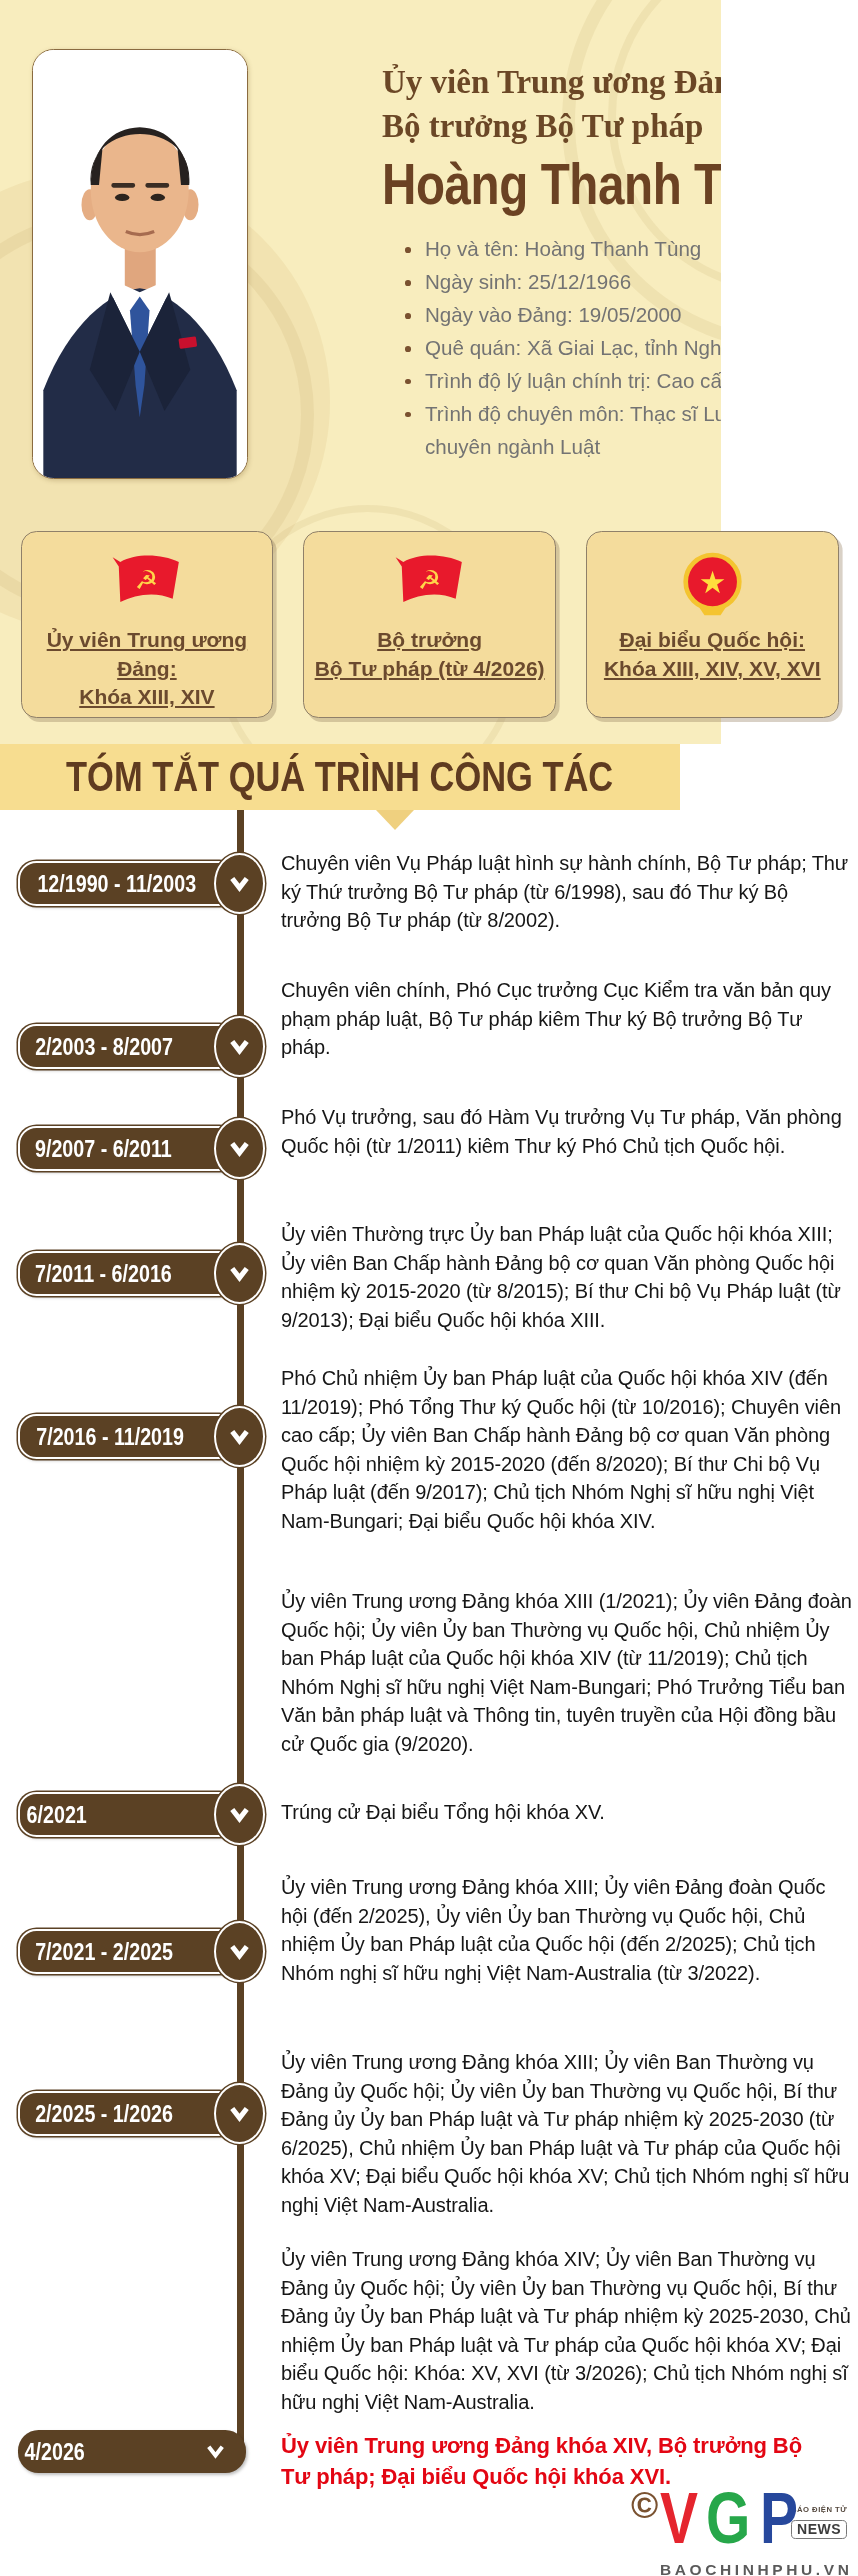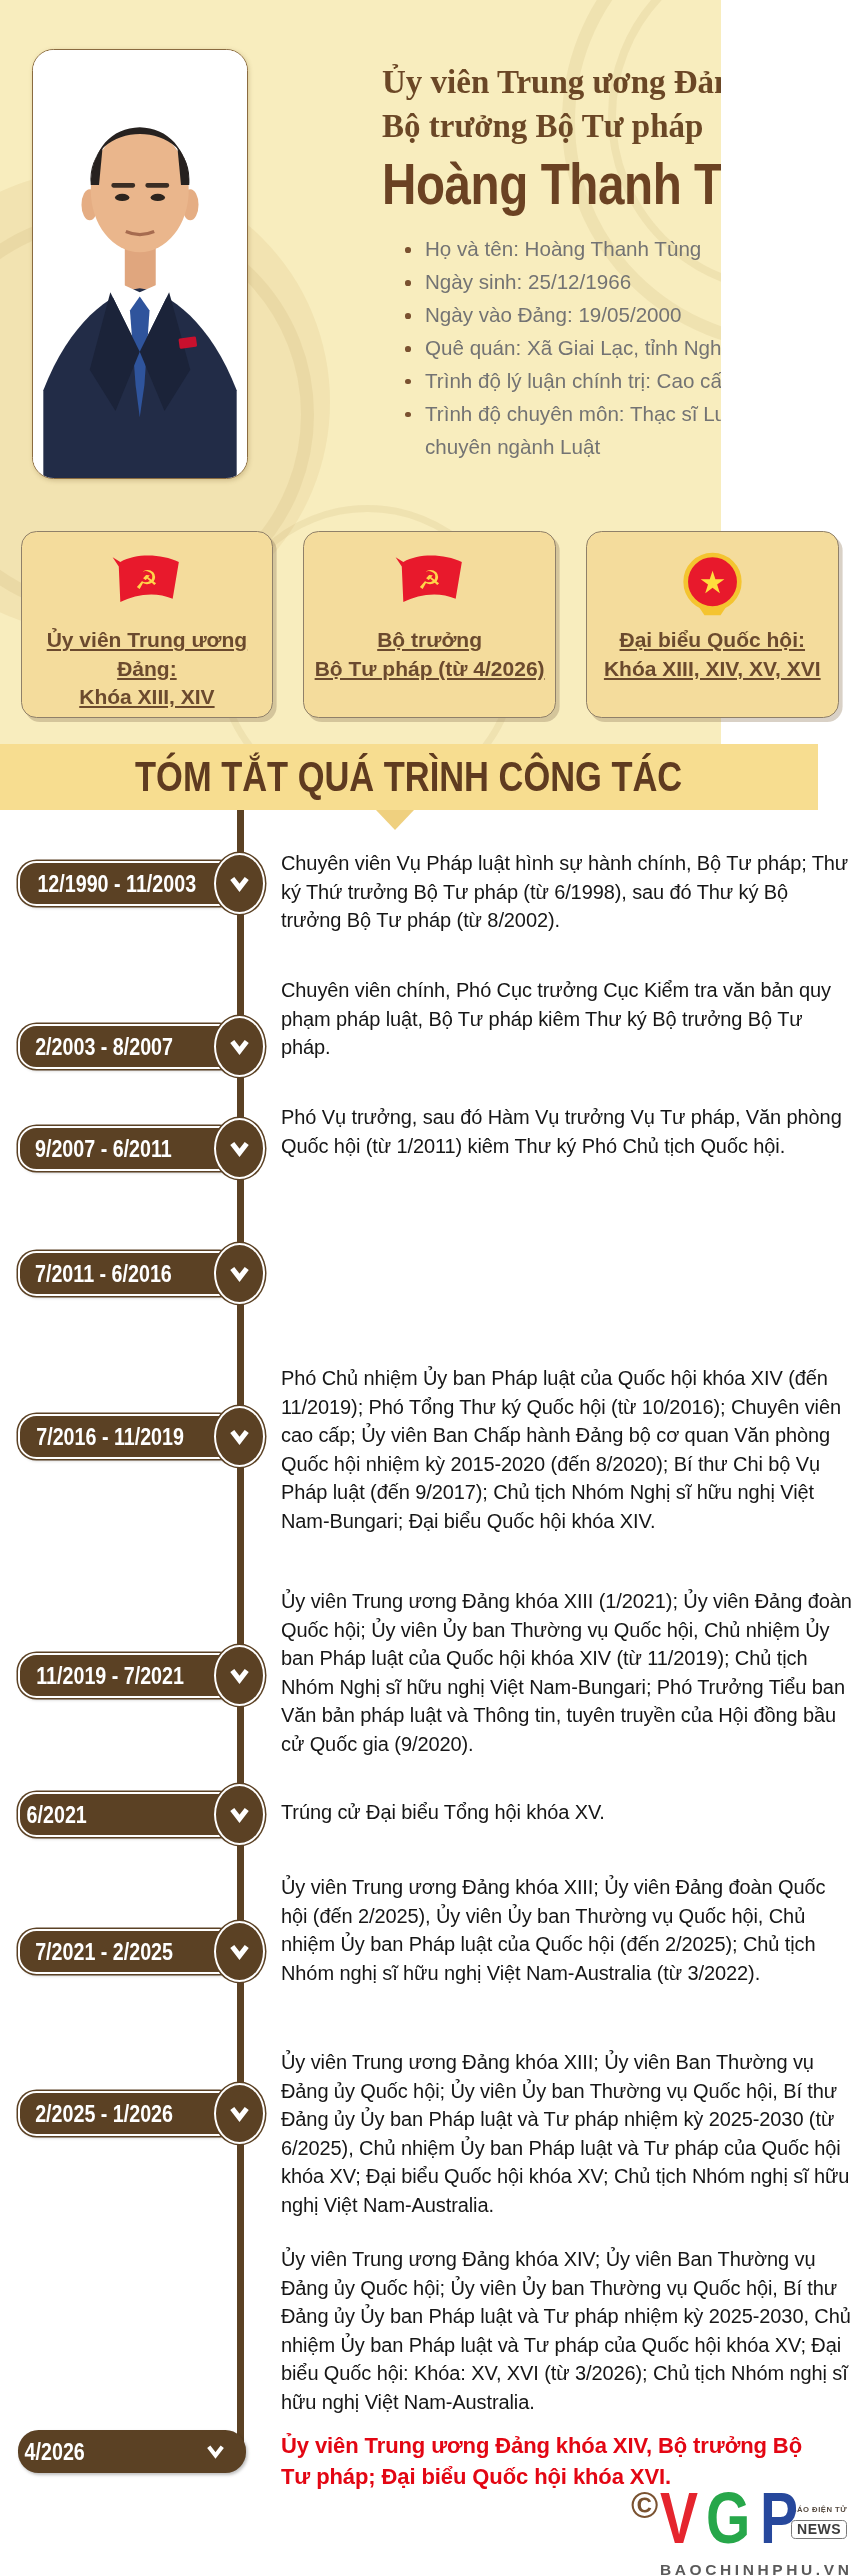--- a/index.html
+++ b/index.html
@@ -27,21 +27,21 @@
   .bio li::before{content:"";position:absolute;left:4.1px;top:14px;width:5.7px;height:5.7px;border-radius:50%;background:#7a5130;}
 
   
   .badges{position:absolute;left:20.6px;top:531px;width:818px;display:flex;gap:30px;}
   .badge{position:relative;width:252px;height:185px;background:#f4dc9c;border:1px solid #8f8069;
          border-radius:15.5px;box-shadow:3.6px 4.1px 0 rgba(146,124,92,.35);text-align:center;}
   .badge .icon{height:77px;display:flex;align-items:center;justify-content:center;padding-top:14.4px;}
   .badge .btxt{color:#6b4a2e;font-size:21px;line-height:1.35;font-weight:bold;padding:3.1px 10.3px 0 10.3px;text-decoration:underline;}
 
   
-  .banner{position:absolute;left:0;top:744px;width:818px;height:66px;background:#f7dd90;}
+  .banner{position:absolute;left:0;top:744px;width:680px;height:66px;background:#f7dd90;}
   .banner h2{margin:0;width:100%;text-align:center;line-height:66px;font-size:42px;font-weight:bold;
              color:#5f3b20;letter-spacing:0;}
   .banner-tri{position:absolute;left:376px;top:810px;width:0;height:0;
               border-left:19.6px solid transparent;border-right:19.6px solid transparent;
               border-top:20.6px solid #efd07f;}
 
   
   .tl-line{position:absolute;left:237px;top:810px;width:7.2px;height:1645px;background:#5b4124;}
   .pill{position:absolute;left:18px;width:216px;height:41px;background:#5b4124;border:2.1px solid #ffffff;
         border-radius:18.5px;box-shadow:0 0 0 1.5px #5b4124,1.5px 2.1px 3.1px rgba(0,0,0,.2);
@@ -203,39 +203,32 @@
   <div class="tx" style="top:1103px">Phó Vụ trưởng, sau đó Hàm Vụ trưởng Vụ Tư pháp, Văn phòng Quốc hội (từ 1/2011) kiêm Thư ký Phó Chủ tịch Quốc hội.</div>
 
   <div class="pill" style="top:1251px">
     <span class="ptx condc">7/2011 - 6/2016</span>
     <span class="node">
         <svg viewBox="0 0 40 40">
           <path d="M10 13 L20 26 L30 13" stroke="#fff" stroke-width="7" fill="none"></path>
         </svg>
       </span>
   </div>
+  <div class="tx" style="top:1220px">Ủy viên Thường trực Ủy ban Pháp luật của Quốc hội khóa XIII; Ủy viên Ban Chấp hành Đảng bộ cơ quan Văn phòng Quốc hội nhiệm kỳ 2015-2020 (từ 8/2015); Bí thư Chi bộ Vụ Pháp luật (từ 9/2013); Đại biểu Quốc hội khóa XIII.</div>
 
   <div class="pill" style="top:1414px">
     <span class="ptx condc">7/2016 - 11/2019</span>
     <span class="node">
         <svg viewBox="0 0 40 40">
           <path d="M10 13 L20 26 L30 13" stroke="#fff" stroke-width="7" fill="none"></path>
         </svg>
       </span>
   </div>
   <div class="tx" style="top:1364px">Phó Chủ nhiệm Ủy ban Pháp luật của Quốc hội khóa XIV (đến 11/2019); Phó Tổng Thư ký Quốc hội (từ 10/2016); Chuyên viên cao cấp; Ủy viên Ban Chấp hành Đảng bộ cơ quan Văn phòng Quốc hội nhiệm kỳ 2015-2020 (đến 8/2020); Bí thư Chi bộ Vụ Pháp luật (đến 9/2017); Chủ tịch Nhóm Nghị sĩ hữu nghị Việt Nam-Bungari; Đại biểu Quốc hội khóa XIV.</div>
 
-  <div class="pill" style="top:1653px">
-    <span class="ptx condc">11/2019 - 7/2021</span>
-    <span class="node">
-        <svg viewBox="0 0 40 40">
-          <path d="M10 13 L20 26 L30 13" stroke="#fff" stroke-width="7" fill="none"></path>
-        </svg>
-      </span>
-  </div>
   <div class="tx" style="top:1587px">Ủy viên Trung ương Đảng khóa XIII (1/2021); Ủy viên Đảng đoàn Quốc hội; Ủy viên Ủy ban Thường vụ Quốc hội, Chủ nhiệm Ủy ban Pháp luật của Quốc hội khóa XIV (từ 11/2019); Chủ tịch Nhóm Nghị sĩ hữu nghị Việt Nam-Bungari; Phó Trưởng Tiểu ban Văn bản pháp luật và Thông tin, tuyên truyền của Hội đồng bầu cử Quốc gia (9/2020).</div>
 
   <div class="pill" style="top:1792px">
     <span class="ptx condc">6/2021</span>
     <span class="node">
         <svg viewBox="0 0 40 40">
           <path d="M10 13 L20 26 L30 13" stroke="#fff" stroke-width="7" fill="none"></path>
         </svg>
       </span>
   </div>

